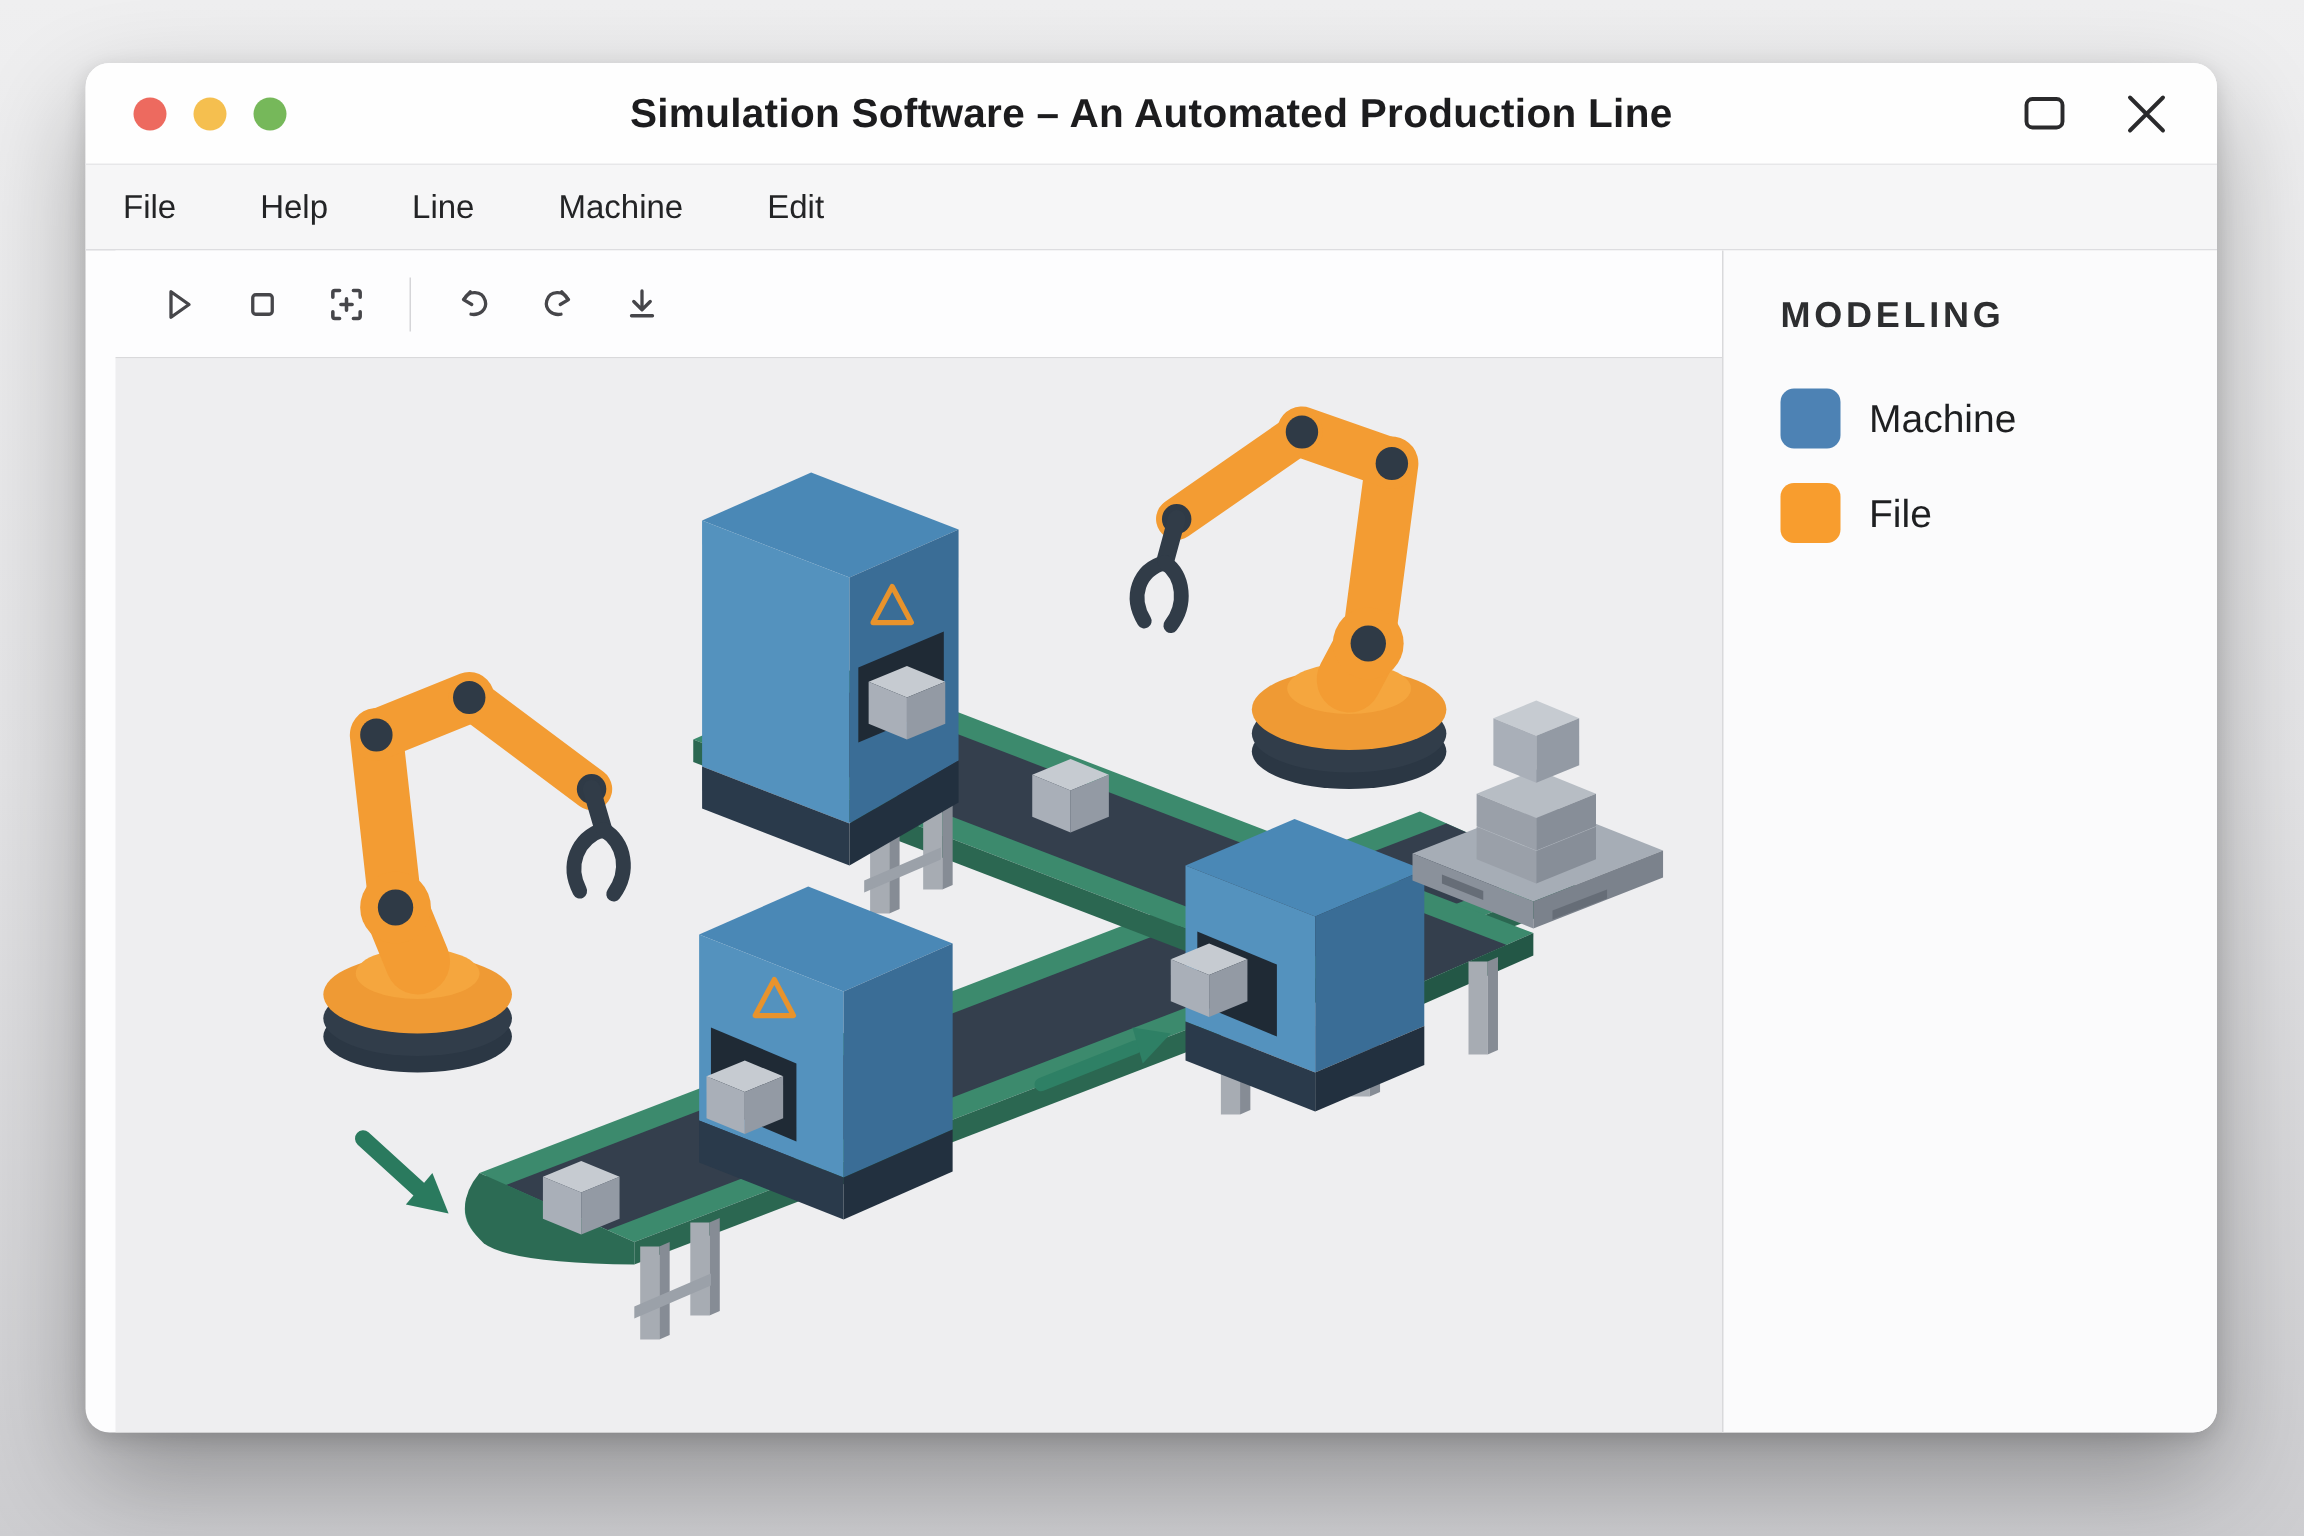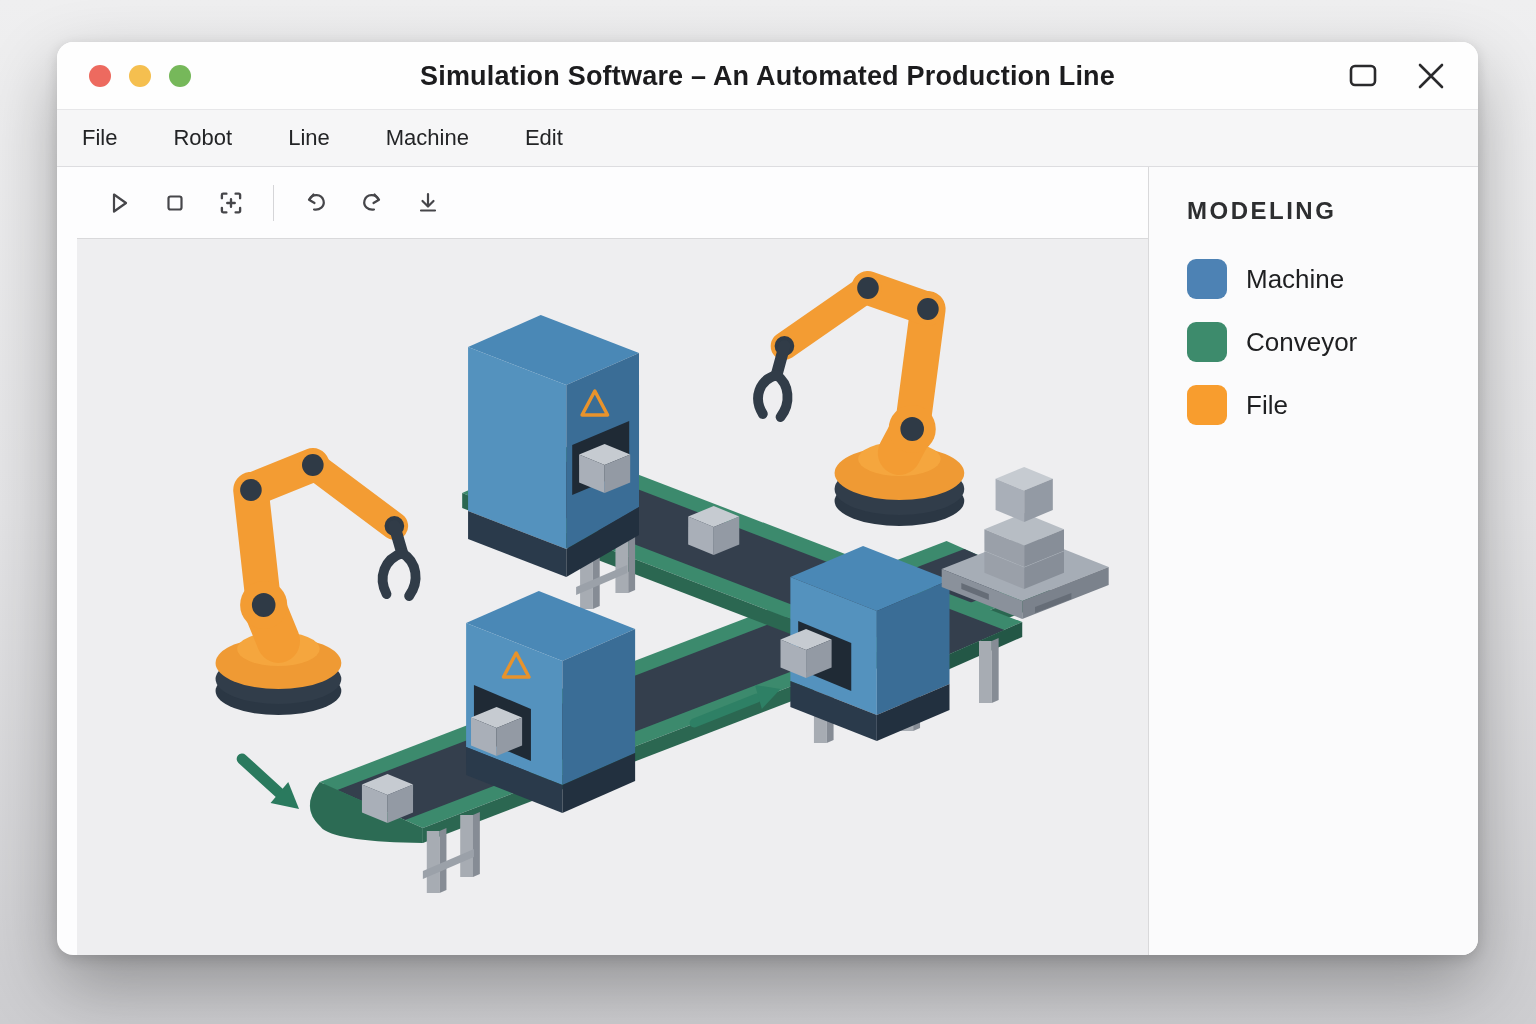--- a/index.html
+++ b/index.html
@@ -72,21 +72,21 @@
       <div class="win-btn">
         <svg width="30" height="30" viewBox="0 0 30 30">
           <path d="M4,4 L26,26 M26,4 L4,26" stroke="#2a2a2c" stroke-width="2.6" stroke-linecap="round"></path>
         </svg>
       </div>
     </div>
   </div>
 
   <div class="menubar">
     <span class="menu-item">File</span>
-    <span class="menu-item">Robot</span>
+    <span class="menu-item">Help</span>
     <span class="menu-item">Line</span>
     <span class="menu-item">Machine</span>
     <span class="menu-item">Edit</span>
   </div>
 
   <div class="mainrow">
     <div class="leftcol">
 
       <div class="toolbar">
         <div class="tbtn">
@@ -272,22 +272,18 @@
       </div>
     </div>
 
     <div class="sidebar">
       <div class="sidebar-heading">MODELING</div>
       <div class="legend-item">
         <div class="swatch" style="background-color: rgb(77, 130, 180);"></div>
         <div class="legend-label">Machine</div>
       </div>
       <div class="legend-item">
-        <div class="swatch" style="background-color: rgb(61, 139, 108);"></div>
-        <div class="legend-label">Conveyor</div>
-      </div>
-      <div class="legend-item">
         <div class="swatch" style="background-color: rgb(248, 157, 46);"></div>
         <div class="legend-label">File</div>
       </div>
     </div>
   </div>
 </div>
 
 </body></html>

